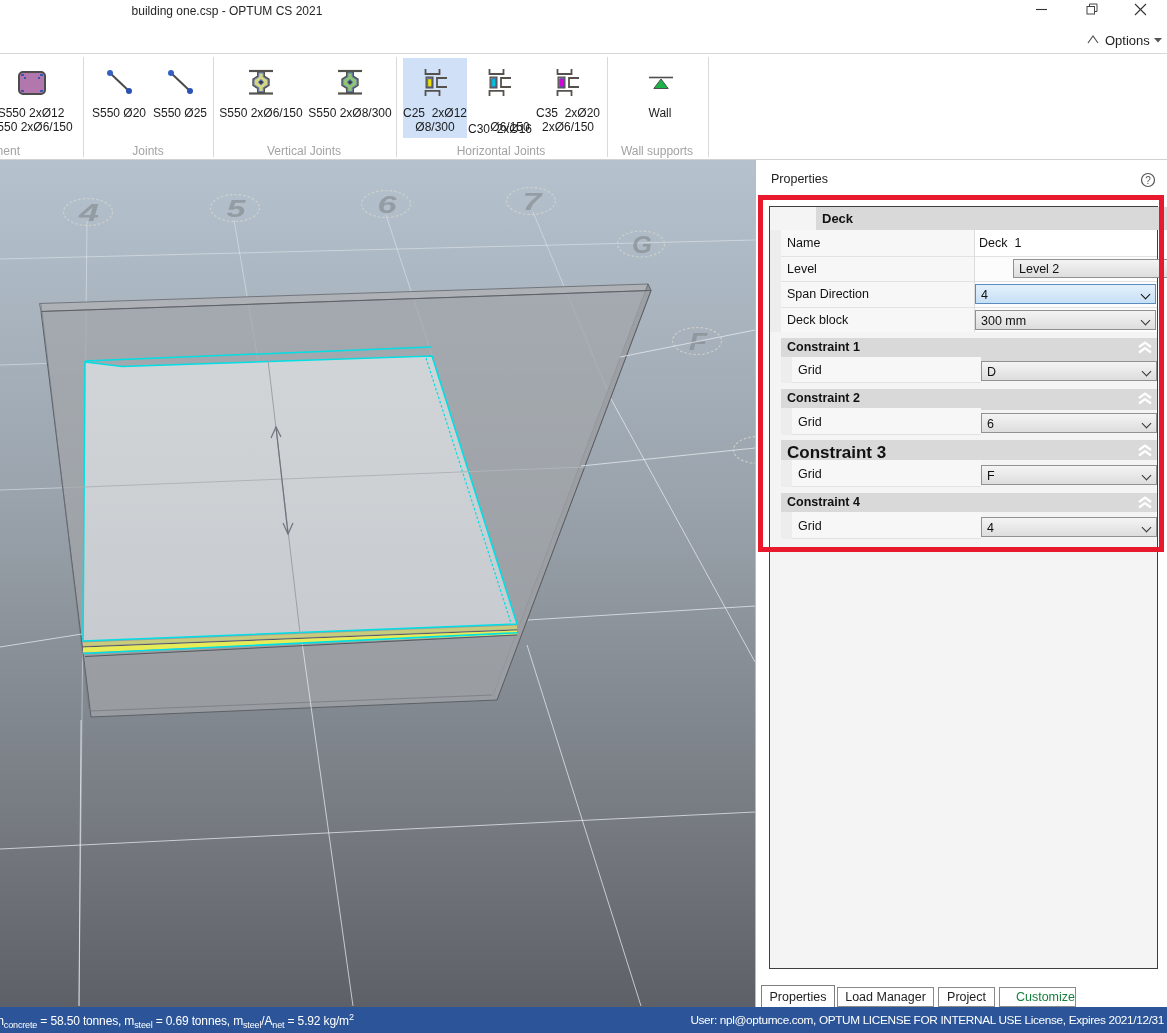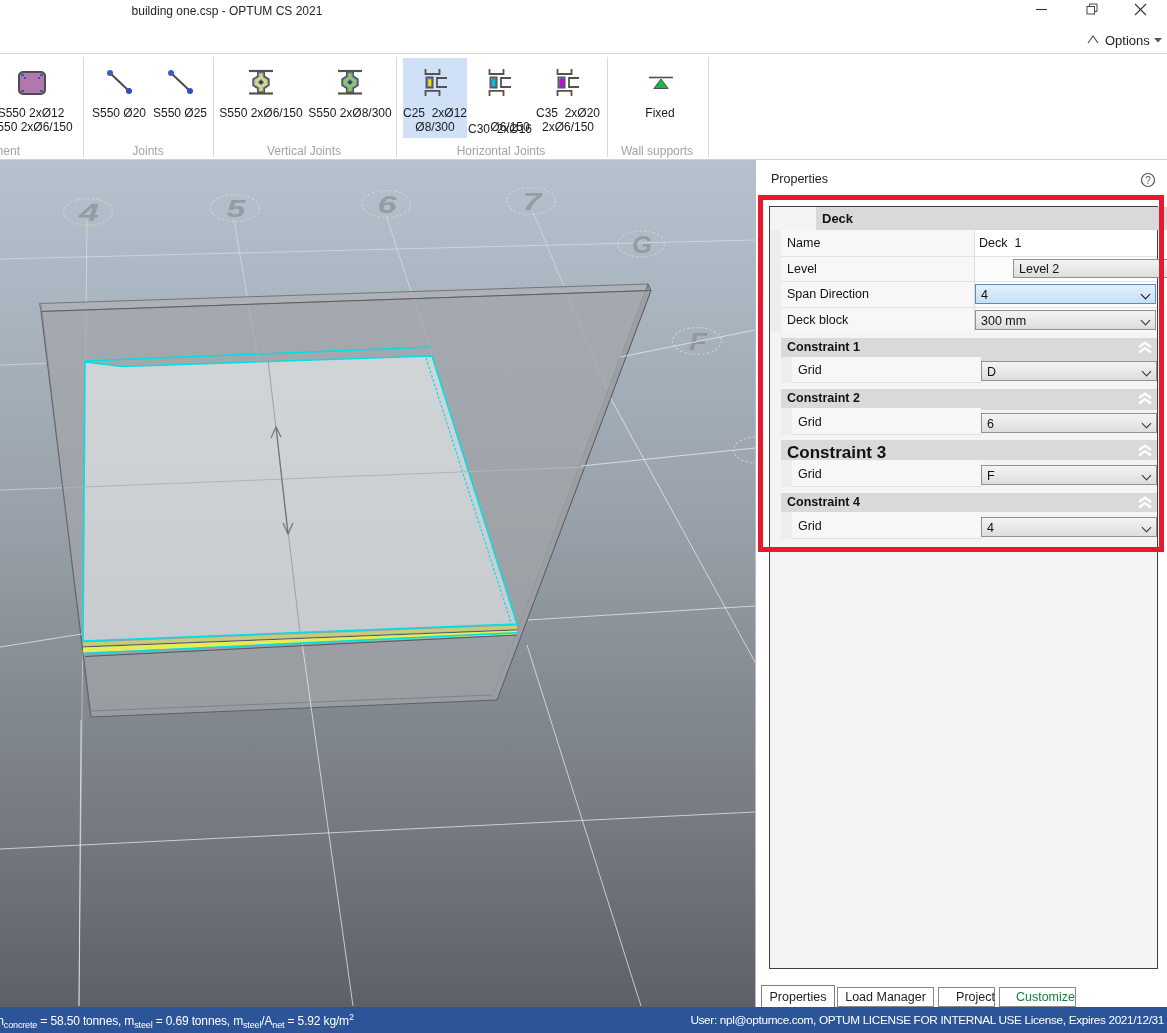--- a/index.html
+++ b/index.html
@@ -125,21 +125,21 @@
   <div class="lbl" style="left:58px;top:53px;width:122px;">S550 Ø20</div>
   <div class="lbl" style="left:119px;top:53px;width:122px;">S550 Ø25</div>
   <div class="lbl" style="left:200px;top:53px;width:122px;">S550 2xØ6/150</div>
   <div class="lbl" style="left:289px;top:53px;width:122px;">S550 2xØ8/300</div>
   <div class="lbl" style="left:374px;top:53px;width:122px;">C25&nbsp; 2xØ12</div>
   <div class="lbl" style="left:374px;top:67px;width:122px;">Ø8/300</div>
   <div class="lbl" style="left:439px;top:53px;width:122px;margin-top:16px;">C30&nbsp; 2xØ16</div>
   <div class="lbl" style="left:439px;top:67px;width:142px;">Ø6/150</div>
   <div class="lbl" style="left:507px;top:53px;width:122px;">C35&nbsp; 2xØ20</div>
   <div class="lbl" style="left:507px;top:67px;width:122px;">2xØ6/150</div>
-  <div class="lbl" style="left:599px;top:53px;width:122px;">Fixed</div>
+  <div class="lbl" style="left:599px;top:53px;width:122px;">Wall</div>
 
   <div class="grplbl" style="left:-75px;top:90px;width:95px;text-align:right;">Reinforcement</div>
   <div class="grplbl" style="left:87px;top:90px;width:122px;">Joints</div>
   <div class="grplbl" style="left:243px;top:90px;width:122px;">Vertical Joints</div>
   <div class="grplbl" style="left:440px;top:90px;width:122px;">Horizontal Joints</div>
   <div class="grplbl" style="left:596px;top:90px;width:122px;">Wall supports</div>
 </div>
 
 <svg class="abs" style="left:0;top:160px;" width="755" height="847" viewBox="0 0 755 847">
   <defs>
@@ -344,21 +344,21 @@
 
 <div class="abs" style="left:758px;top:195px;width:406px;height:357px;border:5px solid #e8192c;box-sizing:border-box;"></div>
 
 <div class="abs" style="left:761px;top:985px;width:74px;height:22px;background:#fff;border:1px solid #7f7f7f;box-sizing:border-box;border-bottom:none;">
   <div class="abs" style="left:0;top:4px;width:100%;text-align:center;font-size:12.5px;color:#222;">Properties</div>
 </div>
 <div class="abs" style="left:837px;top:987px;width:97px;height:20px;background:#fff;border:1px solid #8a8a8a;box-sizing:border-box;">
   <div class="abs" style="left:0;top:2px;width:100%;text-align:center;font-size:12.5px;color:#222;">Load Manager</div>
 </div>
 <div class="abs" style="left:938px;top:987px;width:57px;height:20px;background:#fff;border:1px solid #8a8a8a;box-sizing:border-box;">
-  <div class="abs" style="left:0;top:2px;width:100%;text-align:center;font-size:12.5px;color:#222;margin-left:9px;">Project</div>
+  <div class="abs" style="left:0;top:2px;width:100%;text-align:center;font-size:12.5px;color:#222;">Project</div>
 </div>
 <div class="abs" style="left:999px;top:987px;width:77px;height:20px;background:#fff;border:1px solid #8a8a8a;box-sizing:border-box;">
   <div class="abs" style="left:0;top:2px;width:100%;text-align:right;font-size:12.5px;color:#15803d;">Customize</div>
 </div>
 
 <div class="abs" style="left:0;top:1007px;width:1167px;height:26px;background:#2b5598;overflow:hidden;">
   <div class="abs" style="left:-6px;top:5px;font-size:12px;letter-spacing:-0.15px;color:#fff;white-space:nowrap;">m<sub style="font-size:9px;">concrete</sub> = 58.50 tonnes, m<sub style="font-size:9px;">steel</sub> = 0.69 tonnes, m<sub style="font-size:9px;">steel</sub>/A<sub style="font-size:9px;">net</sub> = 5.92 kg/m<sup style="font-size:9px;">2</sup></div>
   <div class="abs" style="right:3px;top:6px;font-size:11.8px;letter-spacing:-0.35px;color:#fff;white-space:nowrap;">User: npl@optumce.com, OPTUM LICENSE FOR INTERNAL USE License, Expires 2021/12/31</div>
 </div>
 

